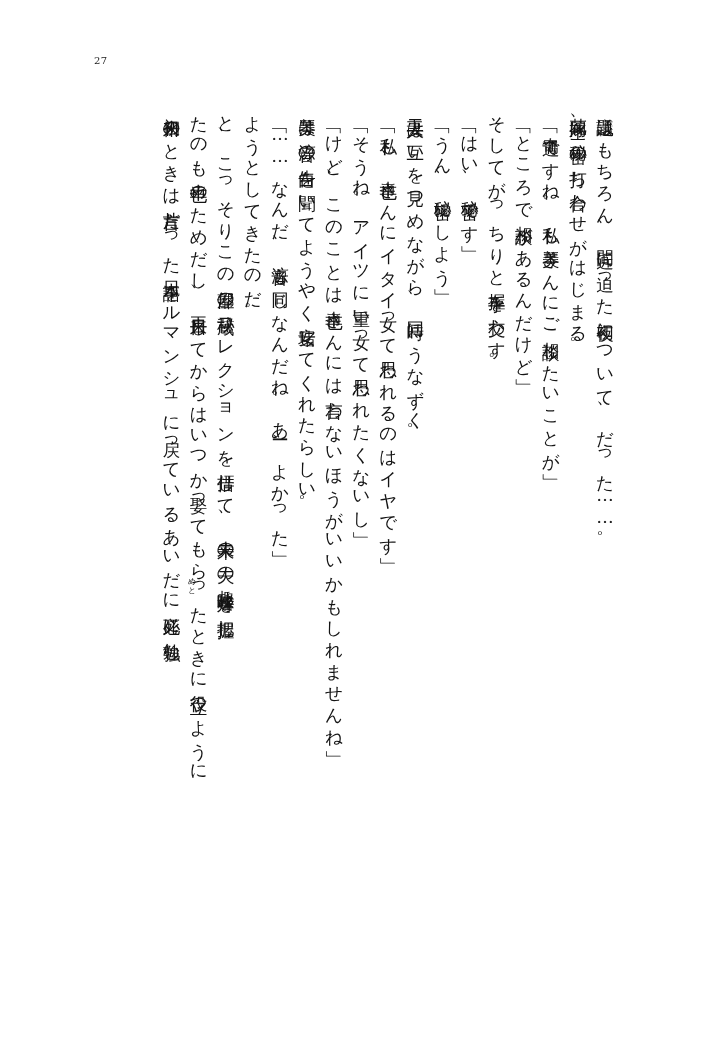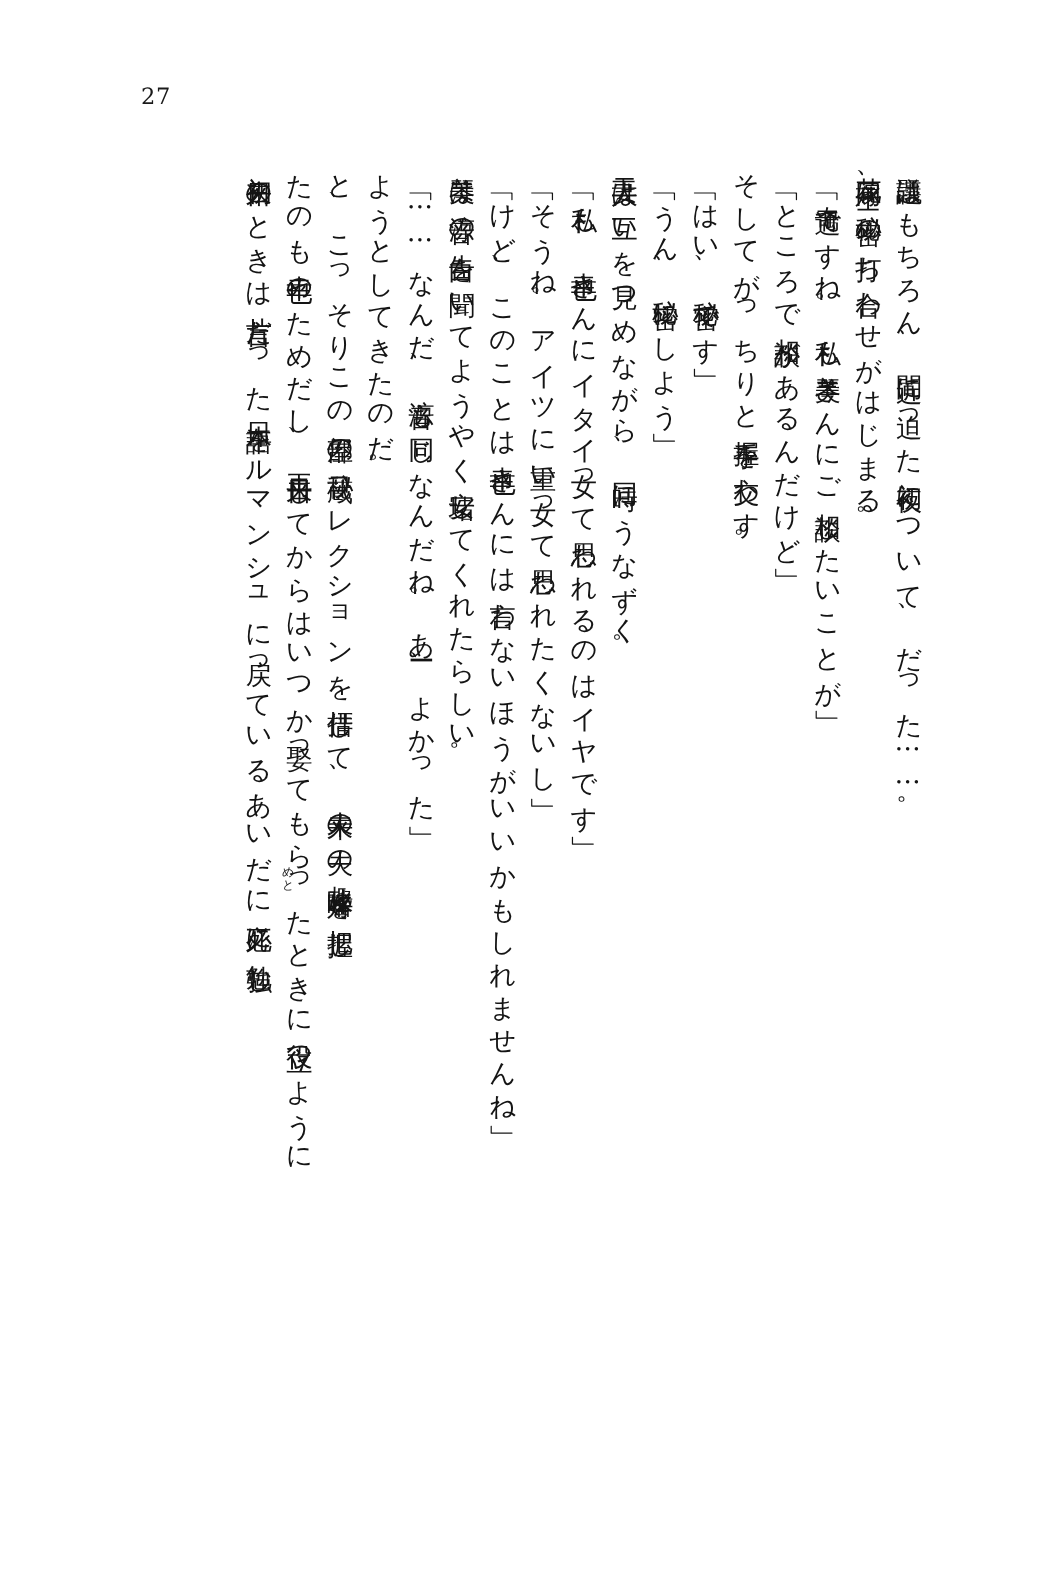--- a/index.html
+++ b/index.html
@@ -23,21 +23,21 @@
     width: 705px;
     height: 1050px;
     background: #ffffff;
   }
 
   
   .page-number {
     position: absolute;
     left: 94px;
     top: 55px;
-    font-size: 15px;
+    font-size: 10px;
     letter-spacing: 0.5px;
     color: #1a1a1a;
     font-family: "DejaVu Serif", "Liberation Serif", serif;
   }
 
   
   .text-block {
     position: absolute;
     top: 104px;
     right: 92px;

